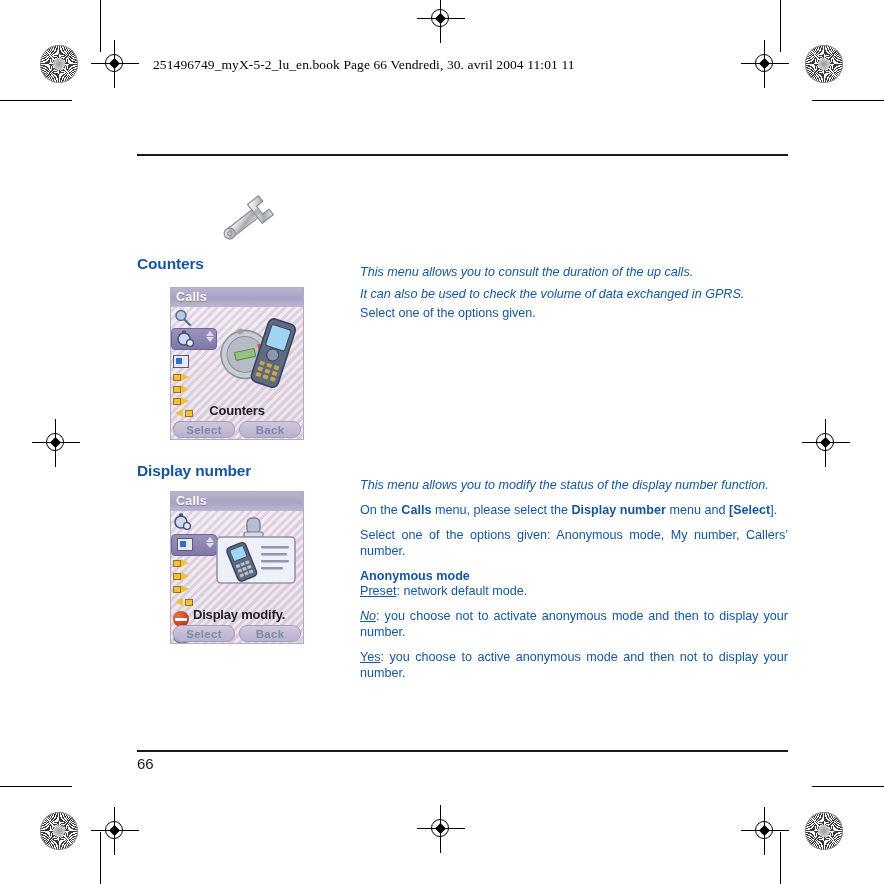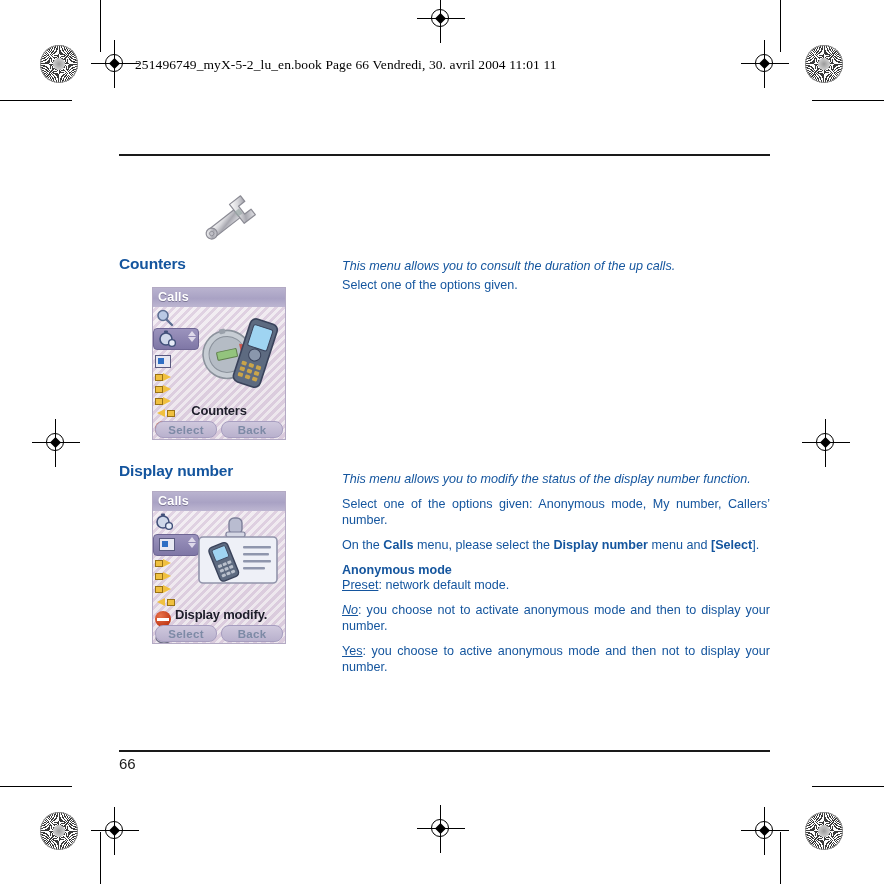--- a/index.html
+++ b/index.html
@@ -65,21 +65,21 @@
     background: #000;
   }
   .crop-line {
     position: absolute;
     background: #000;
   }
 
   
   .page {
     position: absolute;
-    left: 110px;
+    left: 128px;
     top: 50px;
     width: 660px;
     height: 740px;
   }
 
   .file-header {
     position: absolute;
     left: 25px;
     top: 7px;
     font-family: "Liberation Serif", serif;
@@ -318,21 +318,21 @@
   .tc-display  { top: 10px; }
 
   .para {
     font-size: 12.6px;
     color: #14559e;
     line-height: 1.27;
     margin: 0 0 9px 0;
     text-align: justify;
   }
   .para.no-just { text-align: left; }
-  .para.italic { font-style: italic; }
+  .para.italic { font-style: italic; margin-top: 6px; }
   .para.tight { margin-bottom: 3px; }
   .para b { font-weight: bold; }
   .para u { text-decoration: underline; }
   .sub-head {
     font-size: 12.6px;
     font-weight: bold;
     color: #14559e;
     margin: 0 0 1px 0;
   }
 
@@ -538,20 +538,21 @@
       <div class="ph-caption">Counters</div>
 
       <div class="ph-softbar">
         <div class="ph-soft">Select</div>
         <div class="ph-soft">Back</div>
       </div>
     </div>
 
     <div class="textcol tc-counters">
       <p class="para italic tight no-just">This menu allows you to consult the duration of the up calls.</p>
+      <p class="para italic tight no-just">It can also be used to check the volume of data exchanged in GPRS.</p>
       <p class="para no-just">Select one of the options given.</p>
     </div>
   </div>
 
   <div class="section sec-display">
     <div class="sec-heading">Display number</div>
 
     <div class="phone ph-display">
       <div class="ph-screen"></div>
 
@@ -644,25 +645,25 @@
 
       <div class="ph-softbar">
         <div class="ph-soft">Select</div>
         <div class="ph-soft">Back</div>
       </div>
     </div>
 
     <div class="textcol tc-display">
       <p class="para italic">This menu allows you to modify the status of the display number function.</p>
 
-      <p class="para">Select one of the options given: Anonymous mode, My number, Callers’ number.</p>
-
       <p class="para">
         <span>On the </span><b>Calls</b><span> menu, please select the </span><b>Display number</b><span> menu and </span><b>[Select</b><span>].</span>
       </p>
+
+      <p class="para">Select one of the options given: Anonymous mode, My number, Callers’ number.</p>
 
       <div class="sub-head">Anonymous mode</div>
 
 
       <p class="para">
         <u>Preset</u><span>: network default mode.</span>
       </p>
 
       <p class="para">
         <u style="font-style:italic;">No</u><span>: you choose not to activate anonymous mode and then to display your number.</span>

